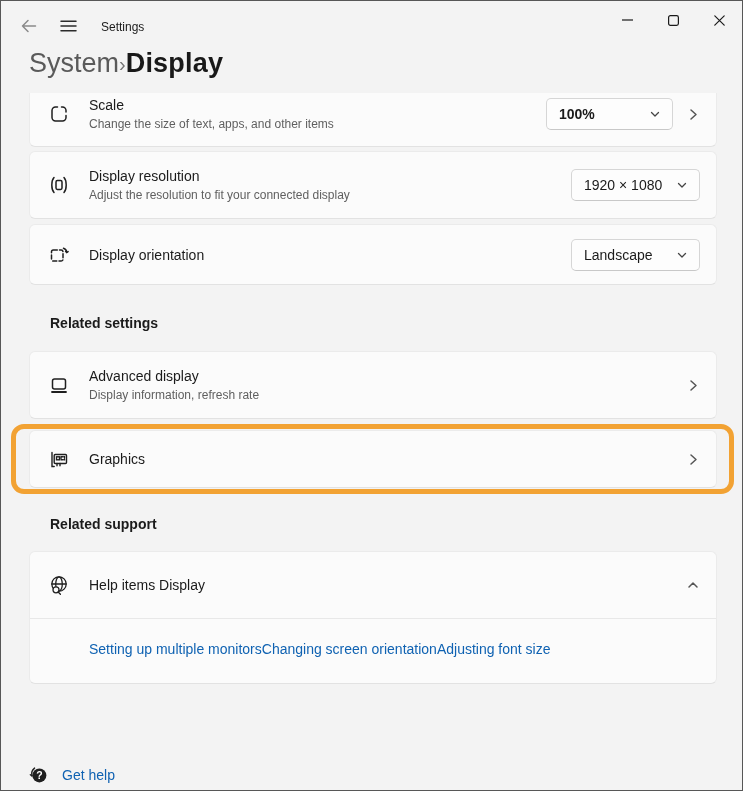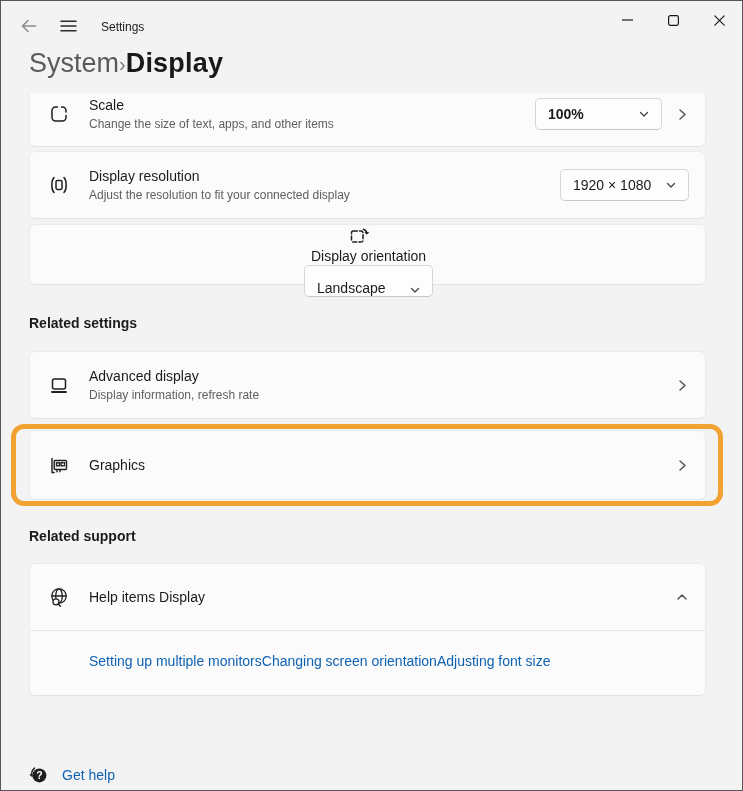--- a/index.html
+++ b/index.html
@@ -19,38 +19,38 @@
   .app-title{position:absolute;left:100px;top:19px;font-size:12px;color:#1b1b1b;}
   .win-controls{position:absolute;top:0;right:0;height:38px;display:flex;}
   .win-btn{width:46px;height:38px;display:flex;align-items:center;justify-content:center;cursor:pointer;}
   
   .breadcrumb{position:absolute;left:28px;top:47px;display:flex;align-items:center;gap:0;}
   .crumb-root{font-size:27px;color:#5a5a5a;}
   .crumb-sep{font-size:20px;color:#757575;padding-top:2px;}
   .crumb-current{font-size:27px;font-weight:700;color:#191919;letter-spacing:.2px;}
   
   .viewport{position:absolute;top:92px;left:0;right:0;height:663px;overflow:hidden;}
-  .content{padding:0 36px 0 28px;}
+  .content{padding:0 25px 0 28px;}
   .card{
     background:#fbfbfb;border:1px solid #ebebeb;border-bottom-color:#e2e2e2;
     border-radius:6px;box-sizing:border-box;
     display:flex;align-items:center;padding:0 16px 0 18px;
   }
   .row-icon{width:22px;height:22px;flex:0 0 22px;margin-right:19px;}
   .row-text{flex:1;min-width:0;}
   .row-title{font-size:14px;color:#1b1b1b;line-height:18px;}
   .row-sub{font-size:12px;color:#5f5f5f;line-height:15px;margin-top:3px;}
   .dropdown{
     height:32px;box-sizing:border-box;background:#fdfdfd;
     border:1px solid #d6d6d6;border-bottom-color:#c8c8c8;border-radius:5px;
     display:flex;align-items:center;justify-content:space-between;
     padding:0 11px 0 12px;font-size:14px;color:#1b1b1b;cursor:pointer;flex:0 0 auto;
   }
   .chev-right{margin-left:13px;flex:0 0 auto;display:flex;align-items:center;}
-  .section-header{font-size:14px;font-weight:700;color:#1b1b1b;line-height:20px;}
+  .section-header{font-size:14px;font-weight:700;color:#1b1b1b;line-height:20px;margin-left:21px;}
   .graphics-wrap{position:relative;}
   .highlight-ring{
     position:absolute;top:-6px;bottom:-6px;left:-18px;right:-17px;
     border:5px solid #F2A233;border-radius:13px;pointer-events:none;
   }
   .expander{background:#fbfbfb;border:1px solid #ebebeb;border-bottom-color:#e2e2e2;border-radius:6px;overflow:hidden;padding:0;}
   .expander-head{display:flex;align-items:center;height:66px;padding:0 16px 0 18px;cursor:pointer;}
   .expander-divider{height:1px;background:#e8e8e8;}
   .expander-body{padding:20px 16px 15px 59px;display:flex;flex-direction:row;align-items:flex-start;}
   .help-link{font-size:14px;color:#0F62B2;line-height:20px;margin-bottom:9px;text-decoration:none;cursor:pointer;display:inline-block;}
@@ -154,32 +154,32 @@
       <div class="dropdown" style="width:129px;">
         <span>1920 × 1080</span>
         <span>
           <svg width="12" height="12" viewBox="0 0 12 12">
               <path d="M2.5 4.5L6 8L9.5 4.5" fill="none" stroke="#454545" stroke-width="1.3" stroke-linecap="round" stroke-linejoin="round"></path>
             </svg>
         </span>
       </div>
     </div>
 
-    <div class="card" style="height:61px;margin-top:5px;flex-direction:column;">
+    <div class="card" style="height:61px;margin-top:5px;">
       <span class="row-icon">
         <svg width="22" height="22" viewBox="0 0 22 22" fill="none" stroke="#1f1f1f" stroke-width="1.5" stroke-linecap="round">
           <rect x="3.5" y="6" width="11.5" height="11" rx="1.8" stroke-dasharray="4 2.2"></rect>
           <path d="M15.5 4.2a4.6 4.6 0 0 1 3.2 4.1"></path>
           <path d="M17.6 7.2l1.1 1.3l1.4-.9"></path>
         </svg>
       </span>
       <div class="row-text">
         <div class="row-title">Display orientation</div>
       </div>
-      <div class="dropdown" style="width:129px;align-items:flex-end;">
+      <div class="dropdown" style="width:129px;">
         <span>Landscape</span>
         <span>
           <svg width="12" height="12" viewBox="0 0 12 12">
               <path d="M2.5 4.5L6 8L9.5 4.5" fill="none" stroke="#454545" stroke-width="1.3" stroke-linecap="round" stroke-linejoin="round"></path>
             </svg>
         </span>
       </div>
     </div>
 
     <div class="section-header" style="margin-top:28px;margin-bottom:18px;">Related settings</div>
@@ -196,21 +196,21 @@
         <div class="row-sub">Display information, refresh rate</div>
       </div>
       <span class="chev-right">
         <svg width="14" height="15" viewBox="0 0 14 15">
             <path d="M5 3L10 7.5L5 12" fill="none" stroke="#555" stroke-width="1.5" stroke-linecap="round" stroke-linejoin="round"></path>
           </svg>
       </span>
     </div>
 
     <div class="graphics-wrap" style="margin-top:11px;">
-      <div class="card" style="height:70px;margin-top:8px;">
+      <div class="card" style="height:58px;margin-top:8px;">
         <span class="row-icon">
           <svg width="22" height="22" viewBox="0 0 22 22" fill="none" stroke="#1f1f1f" stroke-width="1.4" stroke-linecap="round">
             <path d="M4 4.5v14h2.2"></path>
             <rect x="6.2" y="6.5" width="12.3" height="9" rx="1"></rect>
             <rect x="8.5" y="8.8" width="3" height="3"></rect>
             <rect x="13" y="8.8" width="3.5" height="3" stroke-dasharray="1.6 1.2"></rect>
             <path d="M9 15.5v2.2 M12 15.5v2.2"></path>
           </svg>
         </span>
         <div class="row-text">

